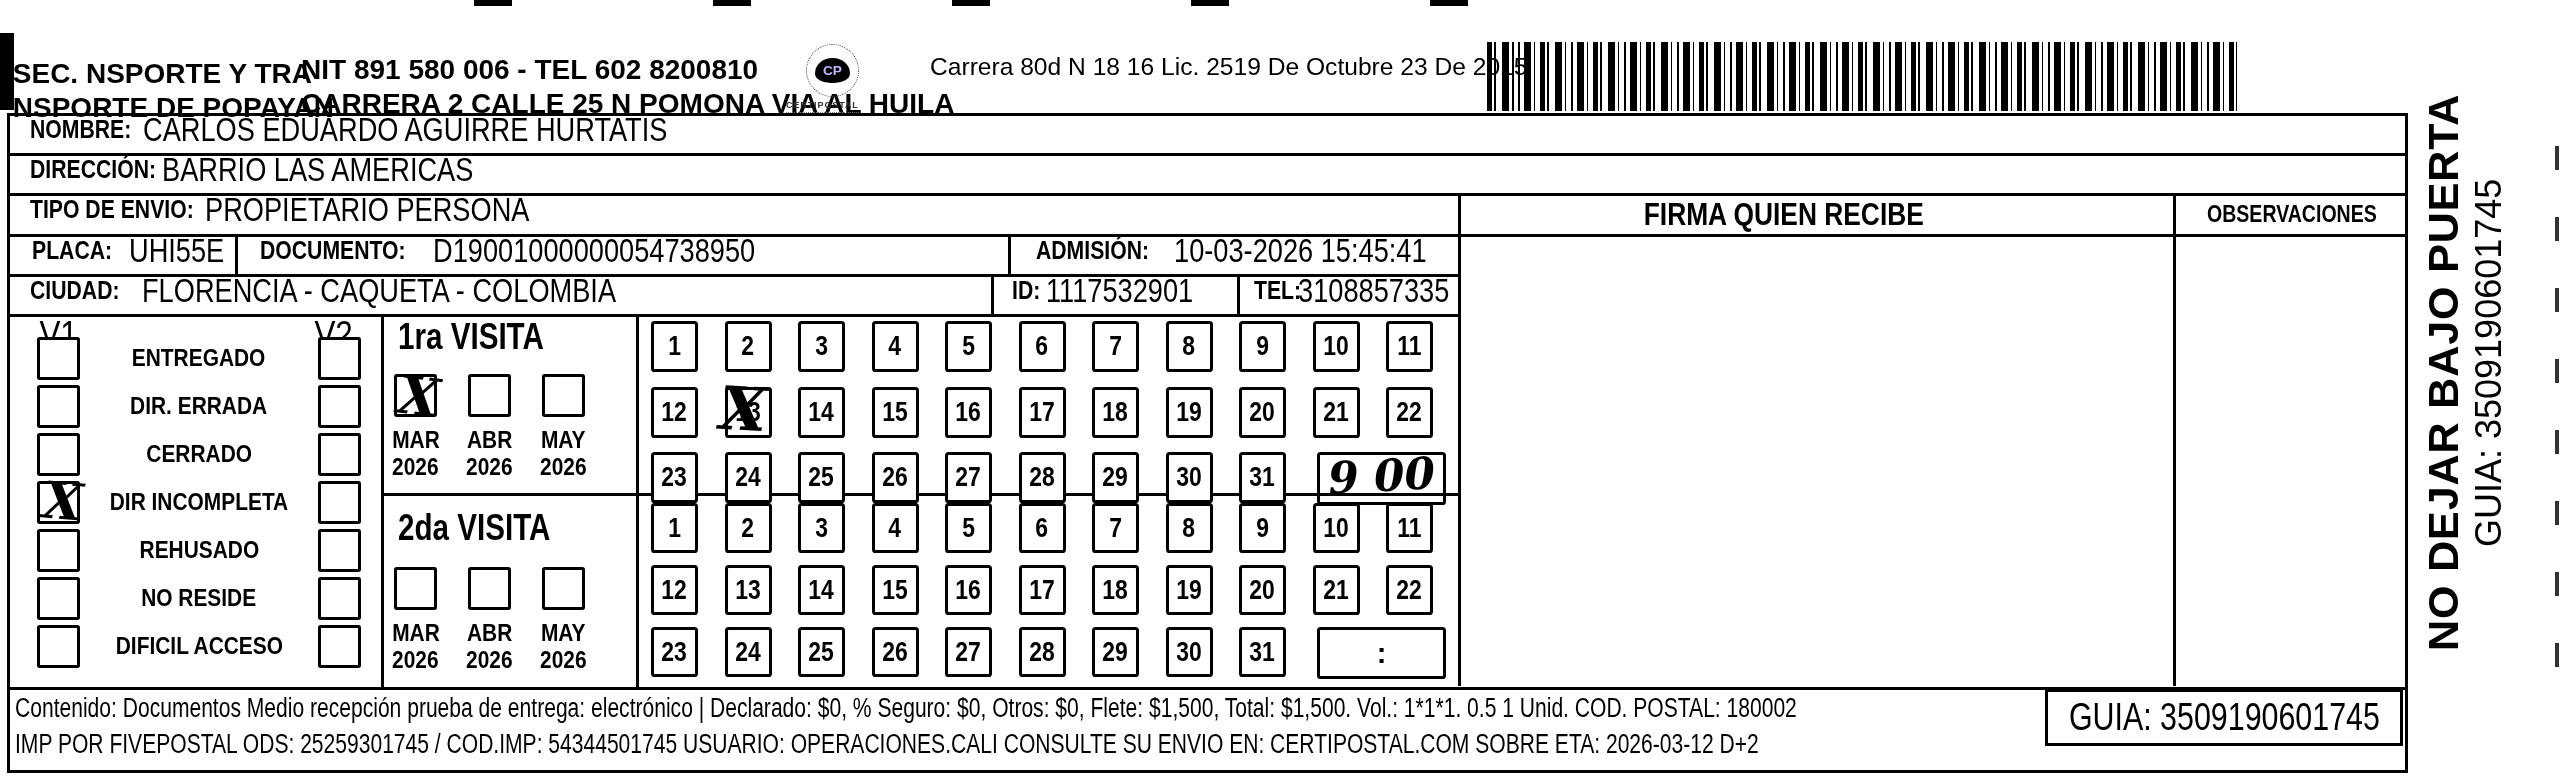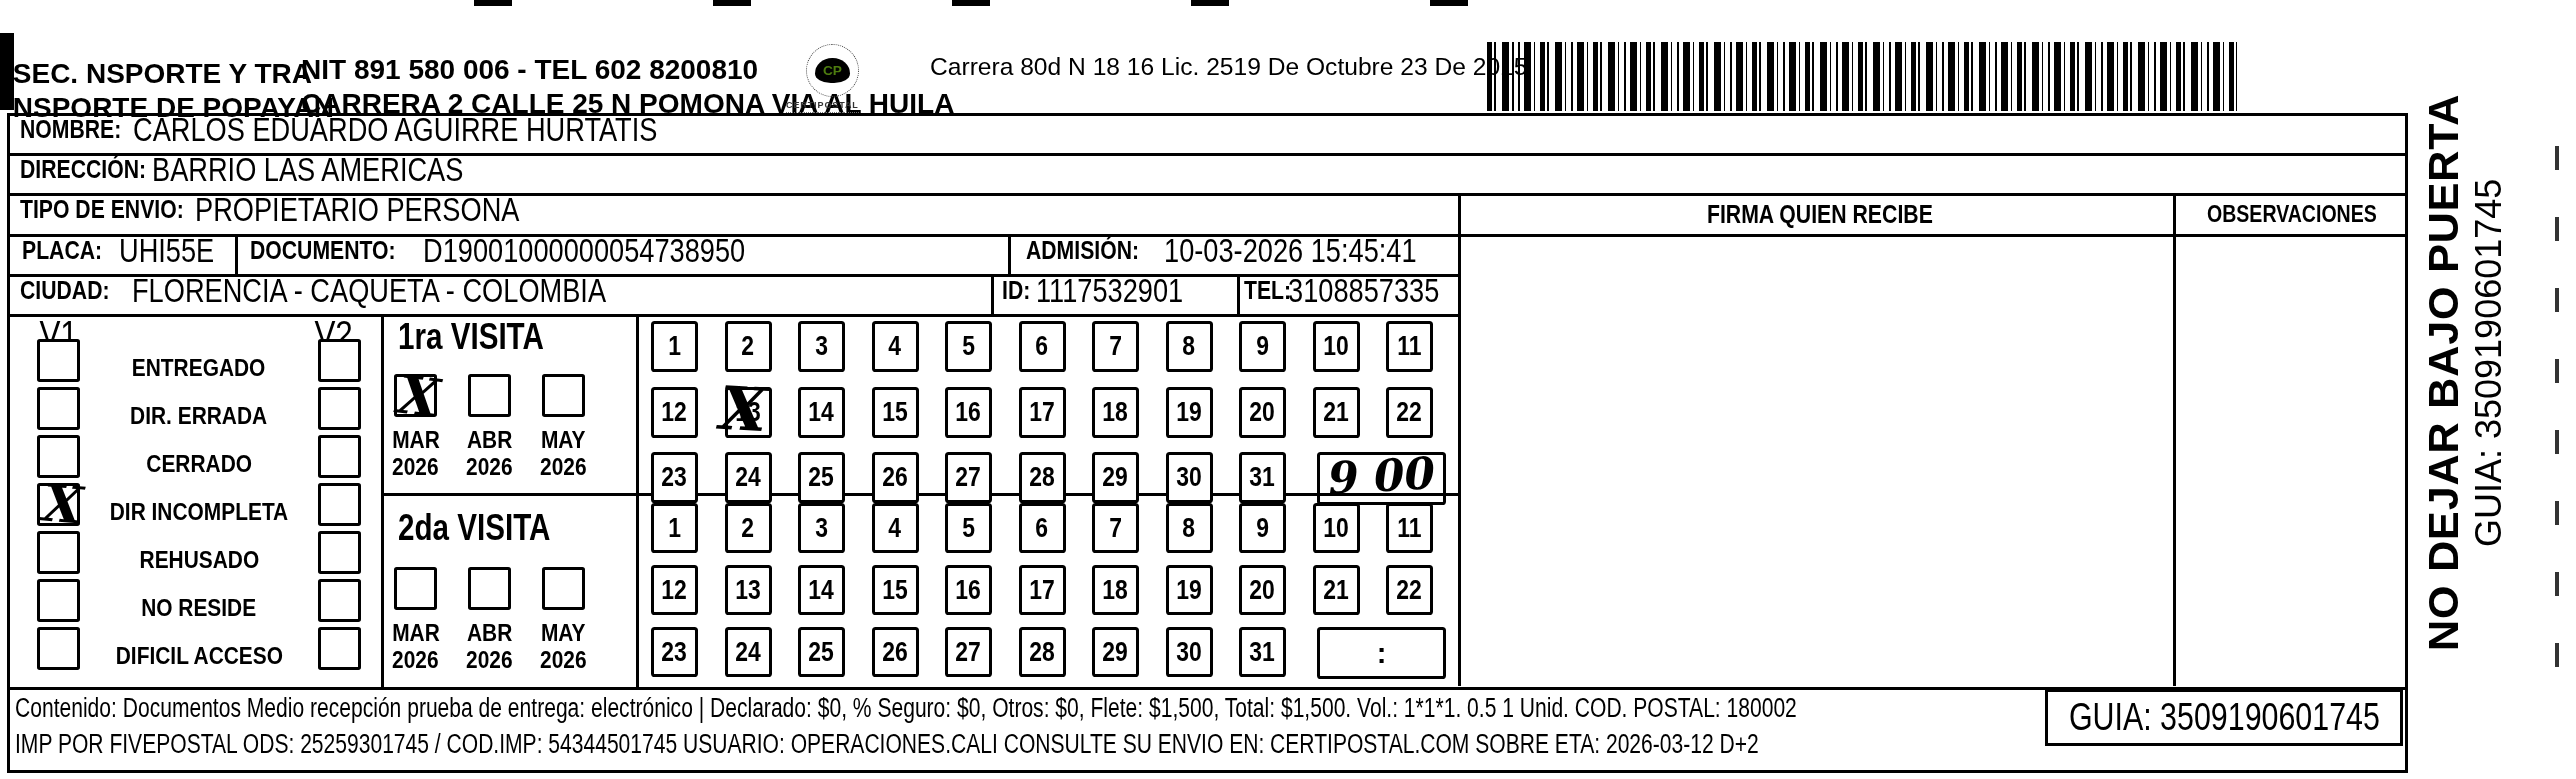--- a/index.html
+++ b/index.html
@@ -24,36 +24,36 @@
       #000 0 4.6px,transparent 4.6px 7.3px,
       #000 7.3px 9px,transparent 9px 14.6px,
       #000 14.6px 22px,transparent 22px 24.6px,
       #000 24.6px 26.5px,transparent 26.5px 31px,
       #000 31px 33px,transparent 33px 37px,
       #000 37px 44px,transparent 44px 47px,
       #000 47px 48px,transparent 48px 53px);}
   .logo{position:absolute;left:806px;top:44px;width:53px;height:53px;border:1.8px dotted #444;border-radius:50%;
     display:flex;align-items:center;justify-content:center;box-sizing:border-box}
   .logo-bubble{width:35px;height:25.5px;background:#000;border-radius:50% 50% 46% 46%/62% 62% 38% 38%;
-    color:#4d7c0f;font-weight:bold;font-size:13.7px;display:flex;align-items:center;justify-content:center}
+    color:#c4b5fd;font-weight:bold;font-size:13.7px;display:flex;align-items:center;justify-content:center}
   .logo-sub{position:absolute;left:786px;top:100px;font-size:9px;font-weight:bold;letter-spacing:0.9px;
     color:#333;border-bottom:1.8px dotted #777;padding-bottom:1.8px}
 
   
   .form-box{position:absolute;left:7.3px;top:113px;width:2395px;height:654px;border:3.6px solid #000;box-sizing:content-box}
-  .frow{position:absolute;left:13px;width:2395px;height:32px}
+  .frow{position:absolute;left:23px;width:2395px;height:32px}
   .fld{position:absolute;top:50%;transform:translateY(-50%) scaleX(.8);transform-origin:left center;white-space:nowrap}
   .lbl{font-weight:bold;font-size:26.5px}
   .val{font-size:34px}
   .panel-hdr{position:absolute;display:flex;align-items:center;justify-content:center;font-weight:bold}
 
   
   .vhead{position:absolute;font-weight:normal;font-size:37px}
   .status-rows{position:absolute;left:10px;top:334px;width:371px}
-  .status-row{display:flex;align-items:flex-end;height:48px;padding:0 20px 0 27px;box-sizing:border-box}
+  .status-row{display:flex;align-items:center;height:48px;padding:0 20px 0 27px;box-sizing:border-box}
   .chk{width:43px;height:43px;border:3.6px solid #000;border-radius:2.7px;box-sizing:border-box;position:relative;background:#fff;flex:0 0 auto}
   .status-label{flex:1;text-align:center;font-weight:bold;font-size:24.6px}
 
   
   .vtitle{position:absolute;font-weight:bold;font-size:37px}
   .months{position:absolute;display:flex;gap:31px}
   .month-col{display:flex;flex-direction:column;align-items:center;width:43px}
   .month-label,.month-year{font-weight:bold;font-size:24.6px;line-height:27px;transform:scaleX(.85);white-space:nowrap}
   .month-label{margin-top:9px}
 
@@ -162,21 +162,21 @@
 </div>
 <div class="frow" style="top:274px">
   <span class="fld lbl" style="left:7.3px">CIUDAD:</span>
   <span class="fld val" style="left:119px">FLORENCIA - CAQUETA - COLOMBIA</span>
   <span class="fld lbl" style="left:989px">ID:</span>
   <span class="fld val" style="left:1023px">1117532901</span>
   <span class="fld lbl" style="left:1231px">TEL:</span>
   <span class="fld val" style="left:1275px">3108857335</span>
 </div>
 
-<div class="panel-hdr" style="left:1464px;top:196px;width:712px;height:37px;font-size:25px">
+<div class="panel-hdr" style="left:1428px;top:196px;width:712px;height:37px;font-size:31px">
   <span class="condc">FIRMA QUIEN RECIBE</span>
 </div>
 <div class="panel-hdr" style="left:2176px;top:196px;width:231px;height:37px;font-size:23px">
   <span class="condc">OBSERVACIONES</span>
 </div>
 <div class="abs" style="left:1460px;top:236px;width:712px;height:451px"></div>
 <div class="abs" style="left:2176px;top:236px;width:231px;height:451px"></div>
 
 <div class="vhead" style="left:36px;top:314px"><span class="condc">V1</span></div>
 <div class="vhead" style="left:311px;top:314px"><span class="condc">V2</span></div>

